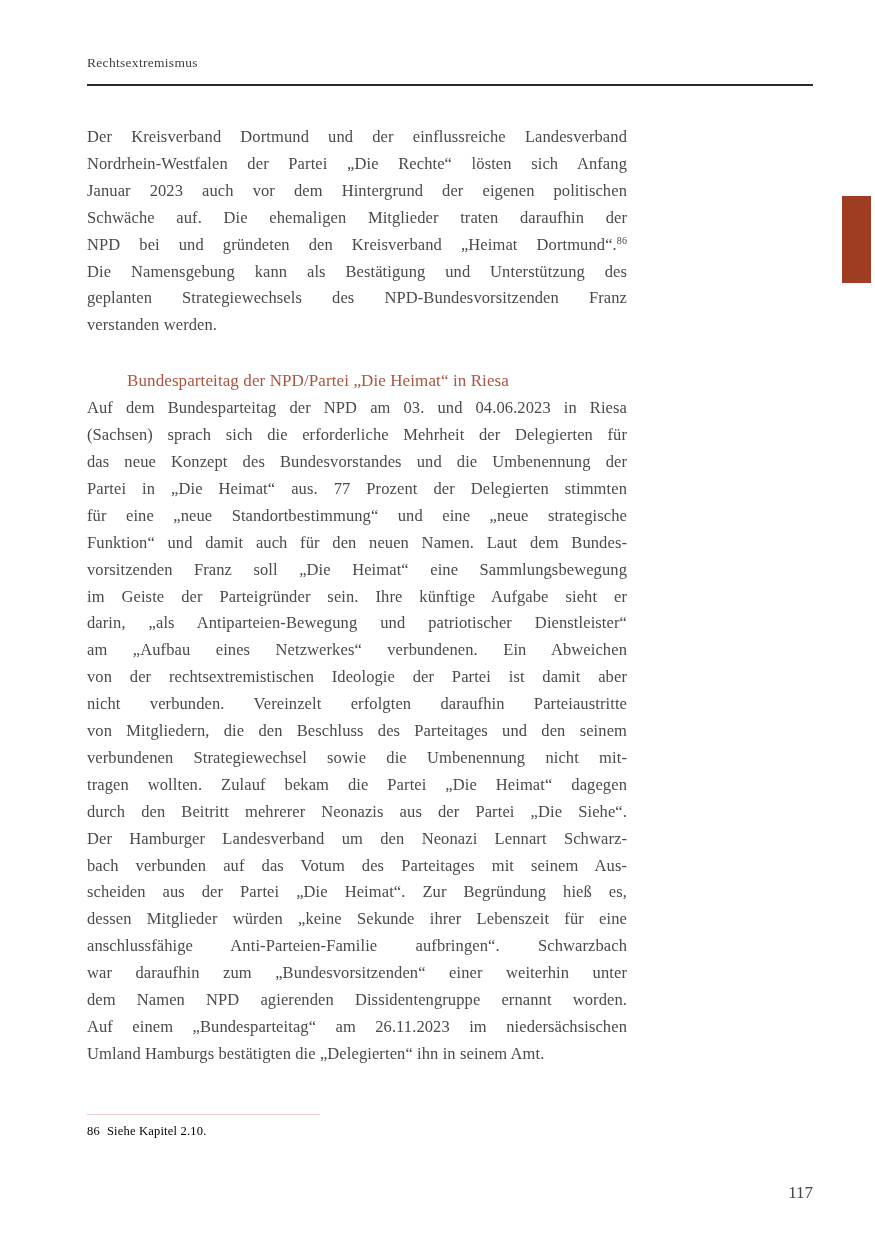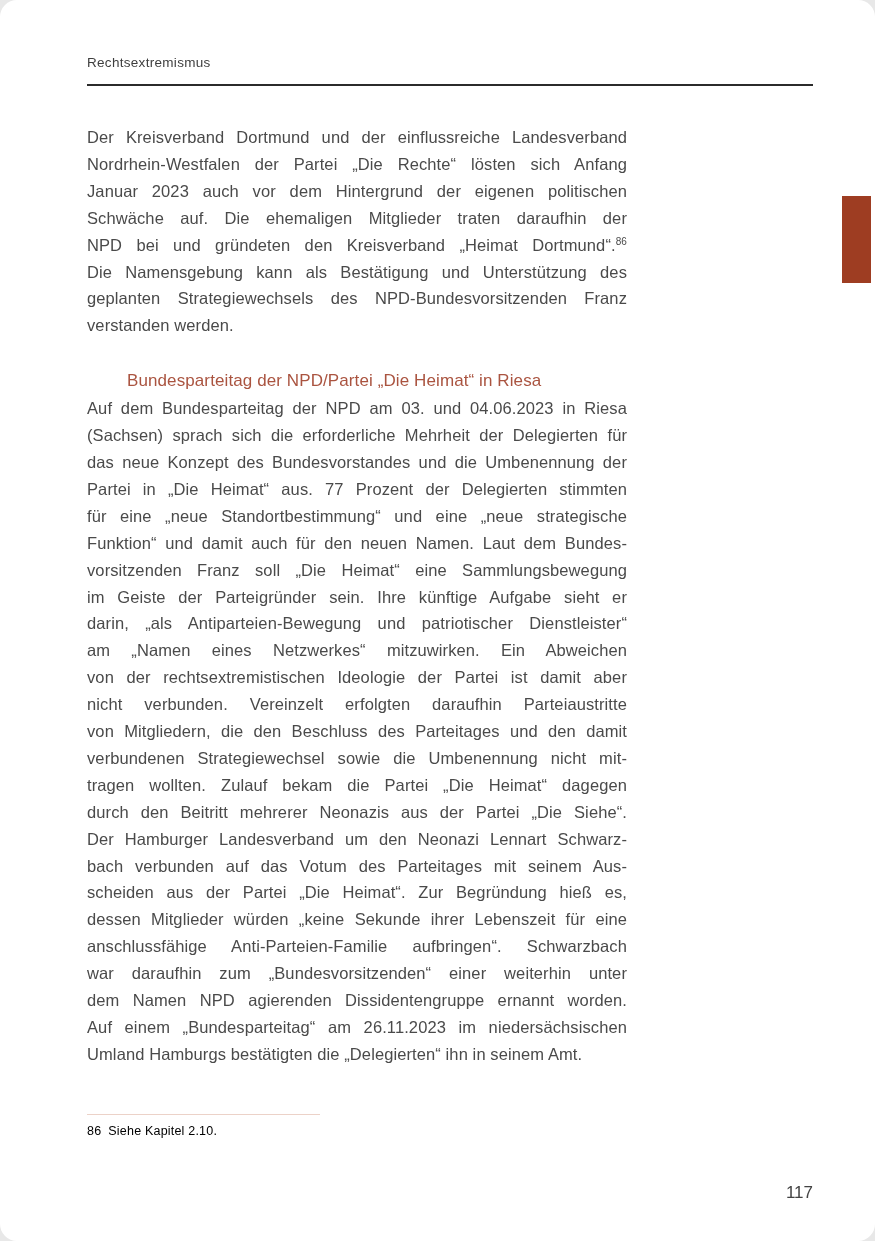--- a/index.html
+++ b/index.html
@@ -2,23 +2,22 @@
 <html><head>
 <meta charset="utf-8">
 <style>
   html, body { margin: 0; padding: 0; background: #e8e8e8; }
   .page {
     position: relative;
     width: 875px;
     height: 1241px;
     margin: 0 auto;
     background: #ffffff;
-    font-family: Liberation Sans, sans-serif;
+    font-family: Liberation Serif, serif;
     overflow: hidden;
-    border-radius: 17px;
   }
   .running-header {
     position: absolute;
     left: 87px;
     top: 55px;
     font-size: 13.5px;
     letter-spacing: 0.3px;
     color: #3e3e3e;
   }
   .header-rule {
@@ -122,24 +121,24 @@
     <div class="para">
         <div class="line">Auf dem Bundesparteitag der NPD am 03. und 04.06.2023 in Riesa</div>
         <div class="line">(Sachsen) sprach sich die erforderliche Mehrheit der Delegierten für</div>
         <div class="line">das neue Konzept des Bundesvorstandes und die Umbenennung der</div>
         <div class="line">Partei in „Die Heimat“ aus. 77 Prozent der Delegierten stimmten</div>
         <div class="line">für eine „neue Standortbestimmung“ und eine „neue strategische</div>
         <div class="line">Funktion“ und damit auch für den neuen Namen. Laut dem Bundes-</div>
         <div class="line">vorsitzenden Franz soll „Die Heimat“ eine Sammlungsbewegung</div>
         <div class="line">im Geiste der Parteigründer sein. Ihre künftige Aufgabe sieht er</div>
         <div class="line">darin, „als Antiparteien-Bewegung und patriotischer Dienstleister“</div>
-        <div class="line">am „Namen eines Netzwerkes“ mitzuwirken. Ein Abweichen</div>
+        <div class="line">am „Aufbau eines Netzwerkes“ verbundenen. Ein Abweichen</div>
         <div class="line">von der rechtsextremistischen Ideologie der Partei ist damit aber</div>
         <div class="line">nicht verbunden. Vereinzelt erfolgten daraufhin Parteiaustritte</div>
-        <div class="line">von Mitgliedern, die den Beschluss des Parteitages und den damit</div>
+        <div class="line">von Mitgliedern, die den Beschluss des Parteitages und den seinem</div>
         <div class="line">verbundenen Strategiewechsel sowie die Umbenennung nicht mit-</div>
         <div class="line">tragen wollten. Zulauf bekam die Partei „Die Heimat“ dagegen</div>
         <div class="line">durch den Beitritt mehrerer Neonazis aus der Partei „Die Siehe“.</div>
       </div>
 
     <div class="para">
         <div class="line">Der Hamburger Landesverband um den Neonazi Lennart Schwarz-</div>
         <div class="line">bach verbunden auf das Votum des Parteitages mit seinem Aus-</div>
         <div class="line">scheiden aus der Partei „Die Heimat“. Zur Begründung hieß es,</div>
         <div class="line">dessen Mitglieder würden „keine Sekunde ihrer Lebenszeit für eine</div>

